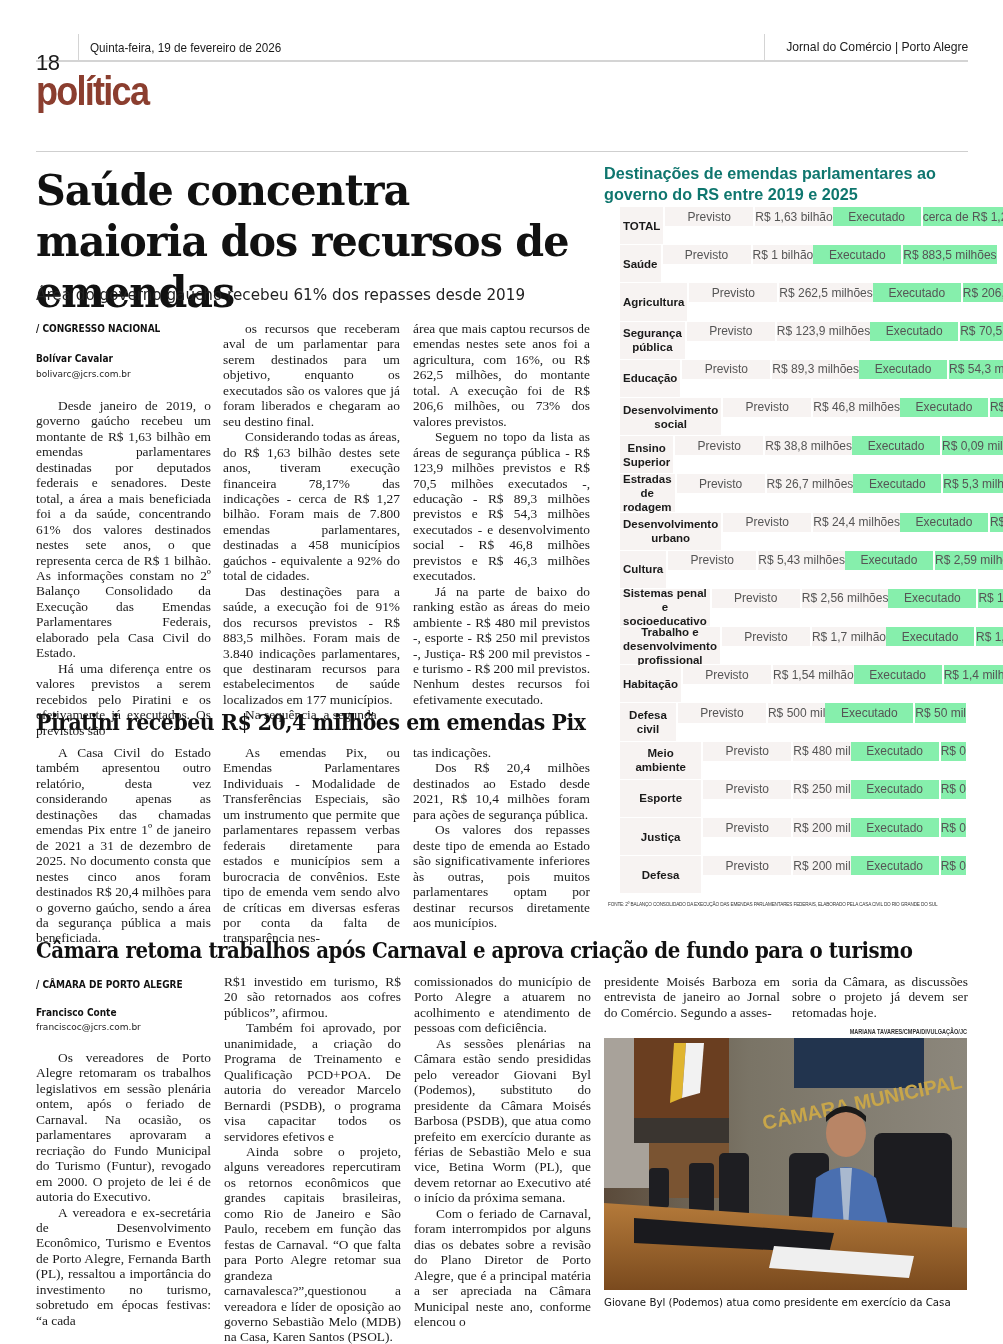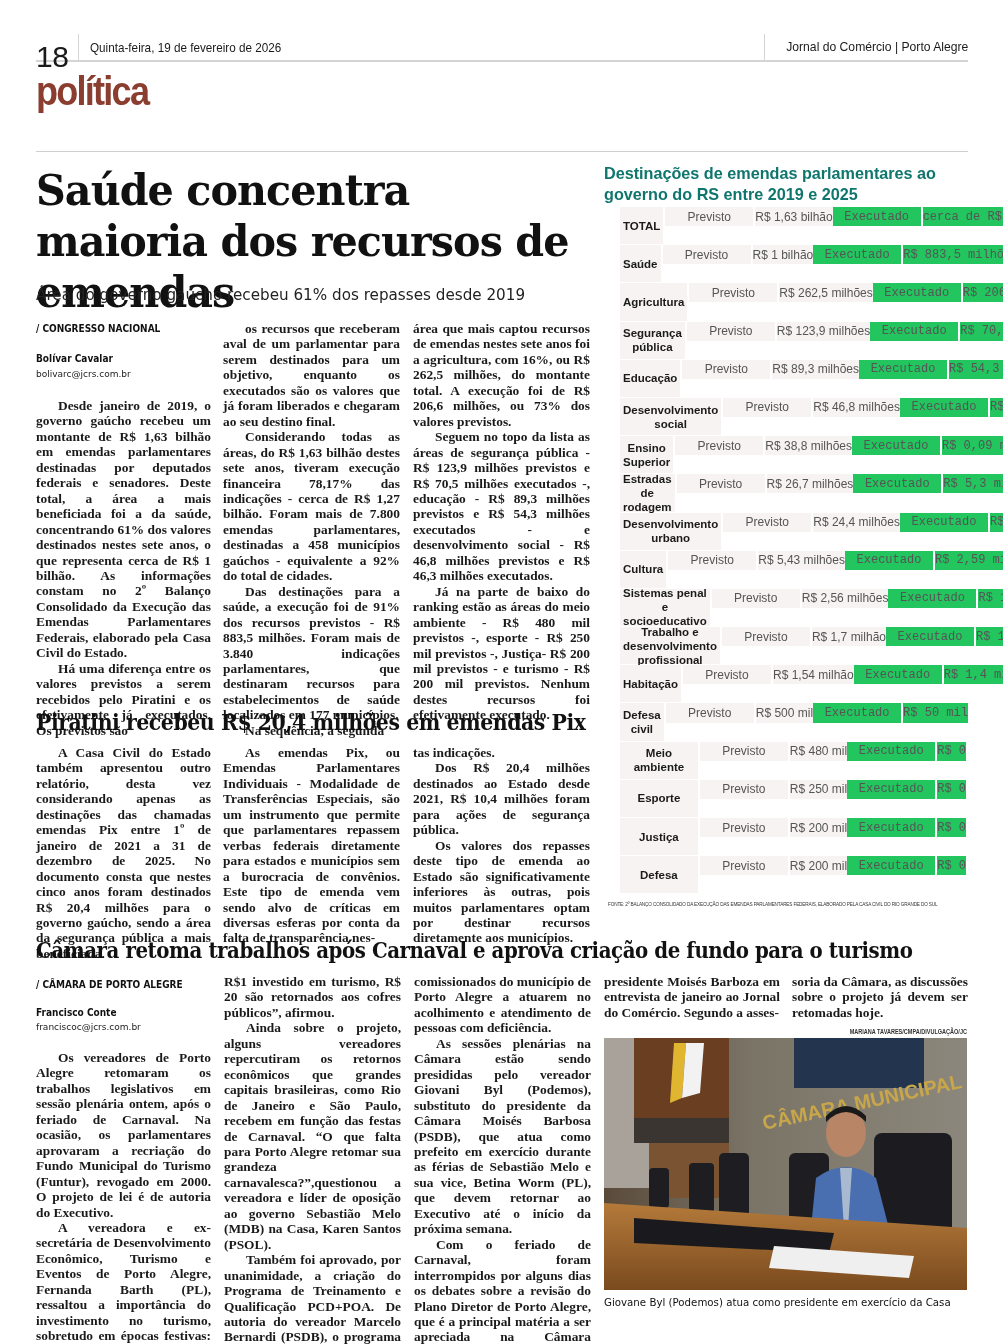--- a/index.html
+++ b/index.html
@@ -3,55 +3,55 @@
 <meta charset="utf-8">
 <style>
   * { box-sizing: border-box; margin: 0; padding: 0; }
   html, body { width: 1003px; height: 1344px; background: #ffffff; overflow: hidden; }
   body { position: relative; font-family: "DejaVu Serif", serif; color: #1a1a1a; }
 
   .abs { position: absolute; }
 
   
   #hdr { left: 36px; top: 30px; width: 932px; height: 32px; border-bottom: 2px solid #d4d4d4; }
-  #page-num { left: 0; top: 10px; font-family: "Liberation Sans", sans-serif; font-size: 30px; letter-spacing: -0.5px; }
+  #page-num { left: 0; top: 20px; font-family: "Liberation Sans", sans-serif; font-size: 22px; letter-spacing: -0.5px; }
   #hdr-divider1 { left: 42px; top: 4px; width: 1px; height: 28px; background: #d4d4d4; }
   #hdr-date { left: 54px; top: 10px; font-family: "Liberation Sans", sans-serif; font-size: 13px; transform: scaleX(0.9); transform-origin: left; }
   #hdr-divider2 { left: 728px; top: 4px; width: 1px; height: 28px; background: #d4d4d4; }
   #hdr-paper { right: 0; top: 9px; font-family: "Liberation Sans", sans-serif; font-size: 13.5px; transform: scaleX(0.9); transform-origin: right; }
 
   #section { left: 36px; top: 68px; font-family: "Liberation Sans", sans-serif; font-weight: bold; font-size: 41px; color: #8b3e2f; letter-spacing: -2px; transform: scaleX(0.88); transform-origin: left; }
   #section-rule { left: 36px; top: 151px; width: 932px; height: 1px; background: #cfcfcf; }
 
   
   #headline { left: 36px; top: 165px; width: 560px; font-family: "DejaVu Serif", serif; font-weight: bold; font-size: 43px; line-height: 51px; letter-spacing: -1px; color: #111; transform: scaleX(0.96); transform-origin: left; }
   #subhead { left: 36px; top: 285px; font-family: "DejaVu Sans", sans-serif; font-size: 16.5px; color: #222; transform: scaleX(0.92); transform-origin: left; white-space: nowrap; }
 
   .kicker { font-family: "DejaVu Sans", sans-serif; font-weight: bold; font-size: 10px; color: #111; transform: scaleX(0.9); transform-origin: left; white-space: nowrap; }
   .author { font-family: "DejaVu Sans", sans-serif; font-weight: bold; font-size: 10px; color: #111; transform: scaleX(0.9); transform-origin: left; white-space: nowrap; }
   .email { font-family: "DejaVu Sans", sans-serif; font-size: 9px; color: #222; white-space: nowrap; }
 
   .col { font-family: "Liberation Serif", serif; font-size: 13.4px; line-height: 15.45px; text-align: justify; color: #1a1a1a; hyphens: manual; }
-  .col p { text-indent: 22px; font-weight: bold; }
+  .col p { text-indent: 22px; }
   .col p.noind { text-indent: 0; }
 
   
   .subhed { font-family: "DejaVu Serif", serif; font-weight: bold; font-size: 22px; color: #111; white-space: nowrap; transform-origin: left; letter-spacing: -0.5px; }
 
   
   #tbl-title { left: 604px; top: 163px; width: 370px; font-family: "Liberation Sans", sans-serif; font-weight: bold; font-size: 16.2px; line-height: 21px; color: #0f766e; }
   #tbl { left: 604px; top: 207px; width: 362px; }
   .trow { display: flex; height: 38.2px; border-bottom: 1px solid #ffffff; }
   .tcat { width: 146px; background: #f7f3f2; display: flex; align-items: center; justify-content: center; text-align: center; font-family: "Liberation Sans", sans-serif; font-weight: bold; font-size: 11.5px; line-height: 14px; color: #1a1a1a; margin-right: 2px; padding: 0 3px; margin-left: 16px; }
   .tsub { flex: 1; display: flex; }
   .tline { display: flex; height: 19.1px; }
   .tline .lbl { width: 88px; display: flex; align-items: center; justify-content: center; font-family: "Liberation Sans", sans-serif; font-size: 12px; color: #555; margin-right: 2px; }
   .tline .val { flex: 1; display: flex; align-items: center; justify-content: center; font-family: "Liberation Sans", sans-serif; font-size: 12px; color: #555; white-space: nowrap; }
   .tline.prev .lbl, .tline.prev .val { background: #f7f3f2; }
-  .tline.exec .lbl, .tline.exec .val { background: #22c55e; font-family: Liberation Mono, monospace; }
+  .tline.exec .lbl, .tline.exec .val { background: #86efac; }
   #tbl-source { left: 608px; top: 901px; font-family: "Liberation Sans", sans-serif; font-size: 6px; color: #333; white-space: nowrap; transform: scaleX(0.78); transform-origin: left; letter-spacing: -0.2px; }
 
   
   #photo-credit { right: 36px; top: 1028px; font-family: "Liberation Sans", sans-serif; font-size: 6.5px; font-weight: bold; color: #333; transform: scaleX(0.85); transform-origin: right; white-space: nowrap; }
   #photo { left: 604px; top: 1038px; width: 363px; height: 252px; overflow: hidden; background: #6b6257; }
   #photo-caption { left: 604px; top: 1296px; font-family: "DejaVu Sans", sans-serif; font-size: 11px; color: #111; white-space: nowrap; transform: scaleX(0.93); transform-origin: left; }
 </style>
 </head>
 <body>
 
@@ -344,22 +344,22 @@
 <div class="abs kicker" style="left:36px; top:979px;">/ CÂMARA DE PORTO ALEGRE</div>
 <div class="abs author" style="left:36px; top:1007px;">Francisco Conte</div>
 <div class="abs email" style="left:36px; top:1022px;">franciscoc@jcrs.com.br</div>
 
 <div class="abs col" style="left:36px; top:1050px; width:175px;">
     <p>Os vereadores de Porto Alegre retomaram os trabalhos legislativos em sessão plenária ontem, após o feriado de Carnaval. Na ocasião, os parlamentares aprovaram a recriação do Fundo Municipal do Turismo (Funtur), revogado em 2000. O projeto de lei é de autoria do Executivo.</p>
     <p>A vereadora e ex-secretária de Desenvolvimento Econômico, Turismo e Eventos de Porto Alegre, Fernanda Barth (PL), ressaltou a importância do investimento no turismo, sobretudo em épocas festivas: “a cada</p>
   </div>
 <div class="abs col" style="left:224px; top:974px; width:177px;">
     <p class="noind">R$1 investido em turismo, R$ 20 são retornados aos cofres públicos”, afirmou.</p>
+    <p>Também foi aprovado, por unanimidade, a criação do Programa de Treinamento e Qualificação PCD+POA. De autoria do vereador Marcelo Bernardi (PSDB), o programa visa capacitar todos os servidores efetivos e</p>
     <p>Ainda sobre o projeto, alguns vereadores repercutiram os retornos econômicos que grandes capitais brasileiras, como Rio de Janeiro e São Paulo, recebem em função das festas de Carnaval. “O que falta para Porto Alegre retomar sua grandeza carnavalesca?”,questionou a vereadora e líder de oposição ao governo Sebastião Melo (MDB) na Casa, Karen Santos (PSOL).</p>
-    <p>Também foi aprovado, por unanimidade, a criação do Programa de Treinamento e Qualificação PCD+POA. De autoria do vereador Marcelo Bernardi (PSDB), o programa visa capacitar todos os servidores efetivos e</p>
   </div>
 <div class="abs col" style="left:414px; top:974px; width:177px;">
     <p class="noind">comissionados do município de Porto Alegre a atuarem no acolhimento e atendimento de pessoas com deficiência.</p>
     <p>As sessões plenárias na Câmara estão sendo presididas pelo vereador Giovani Byl (Podemos), substituto do presidente da Câmara Moisés Barbosa (PSDB), que atua como prefeito em exercício durante as férias de Sebastião Melo e sua vice, Betina Worm (PL), que devem retornar ao Executivo até o início da próxima semana.</p>
     <p>Com o feriado de Carnaval, foram interrompidos por alguns dias os debates sobre a revisão do Plano Diretor de Porto Alegre, que é a principal matéria a ser apreciada na Câmara Municipal neste ano, conforme elencou o</p>
   </div>
 <div class="abs col" style="left:604px; top:974px; width:176px;">
     <p class="noind">presidente Moisés Barboza em entrevista de janeiro ao Jornal do Comércio. Segundo a asses-</p>
   </div>
 <div class="abs col" style="left:792px; top:974px; width:176px;">

